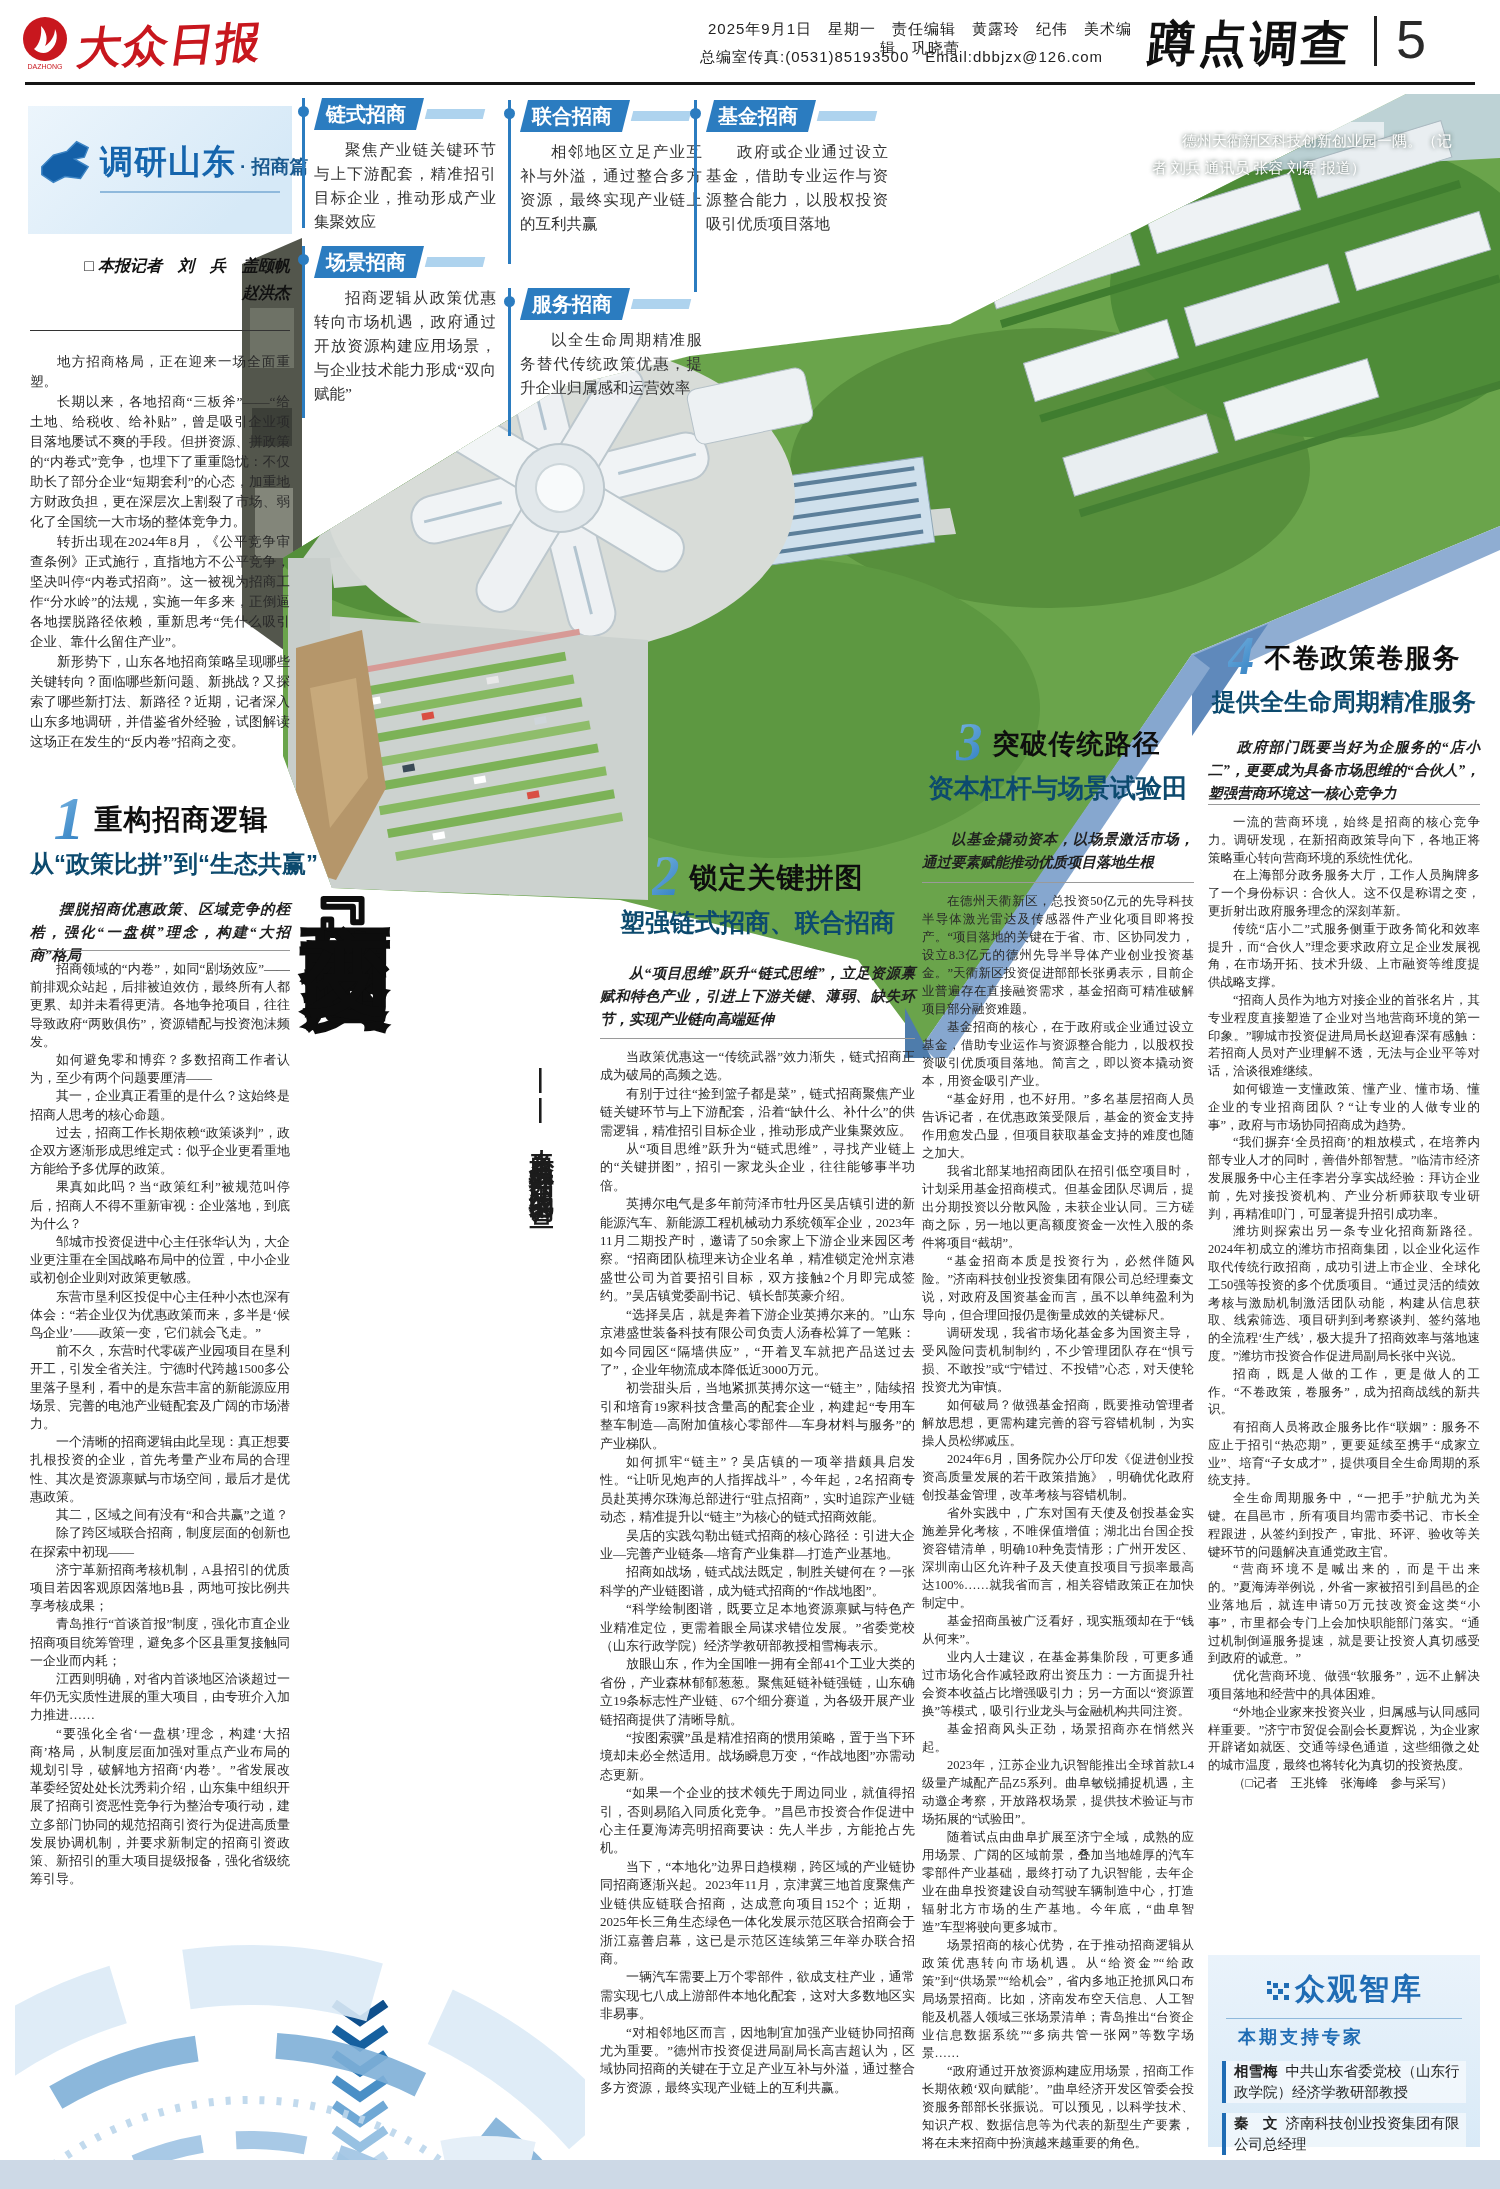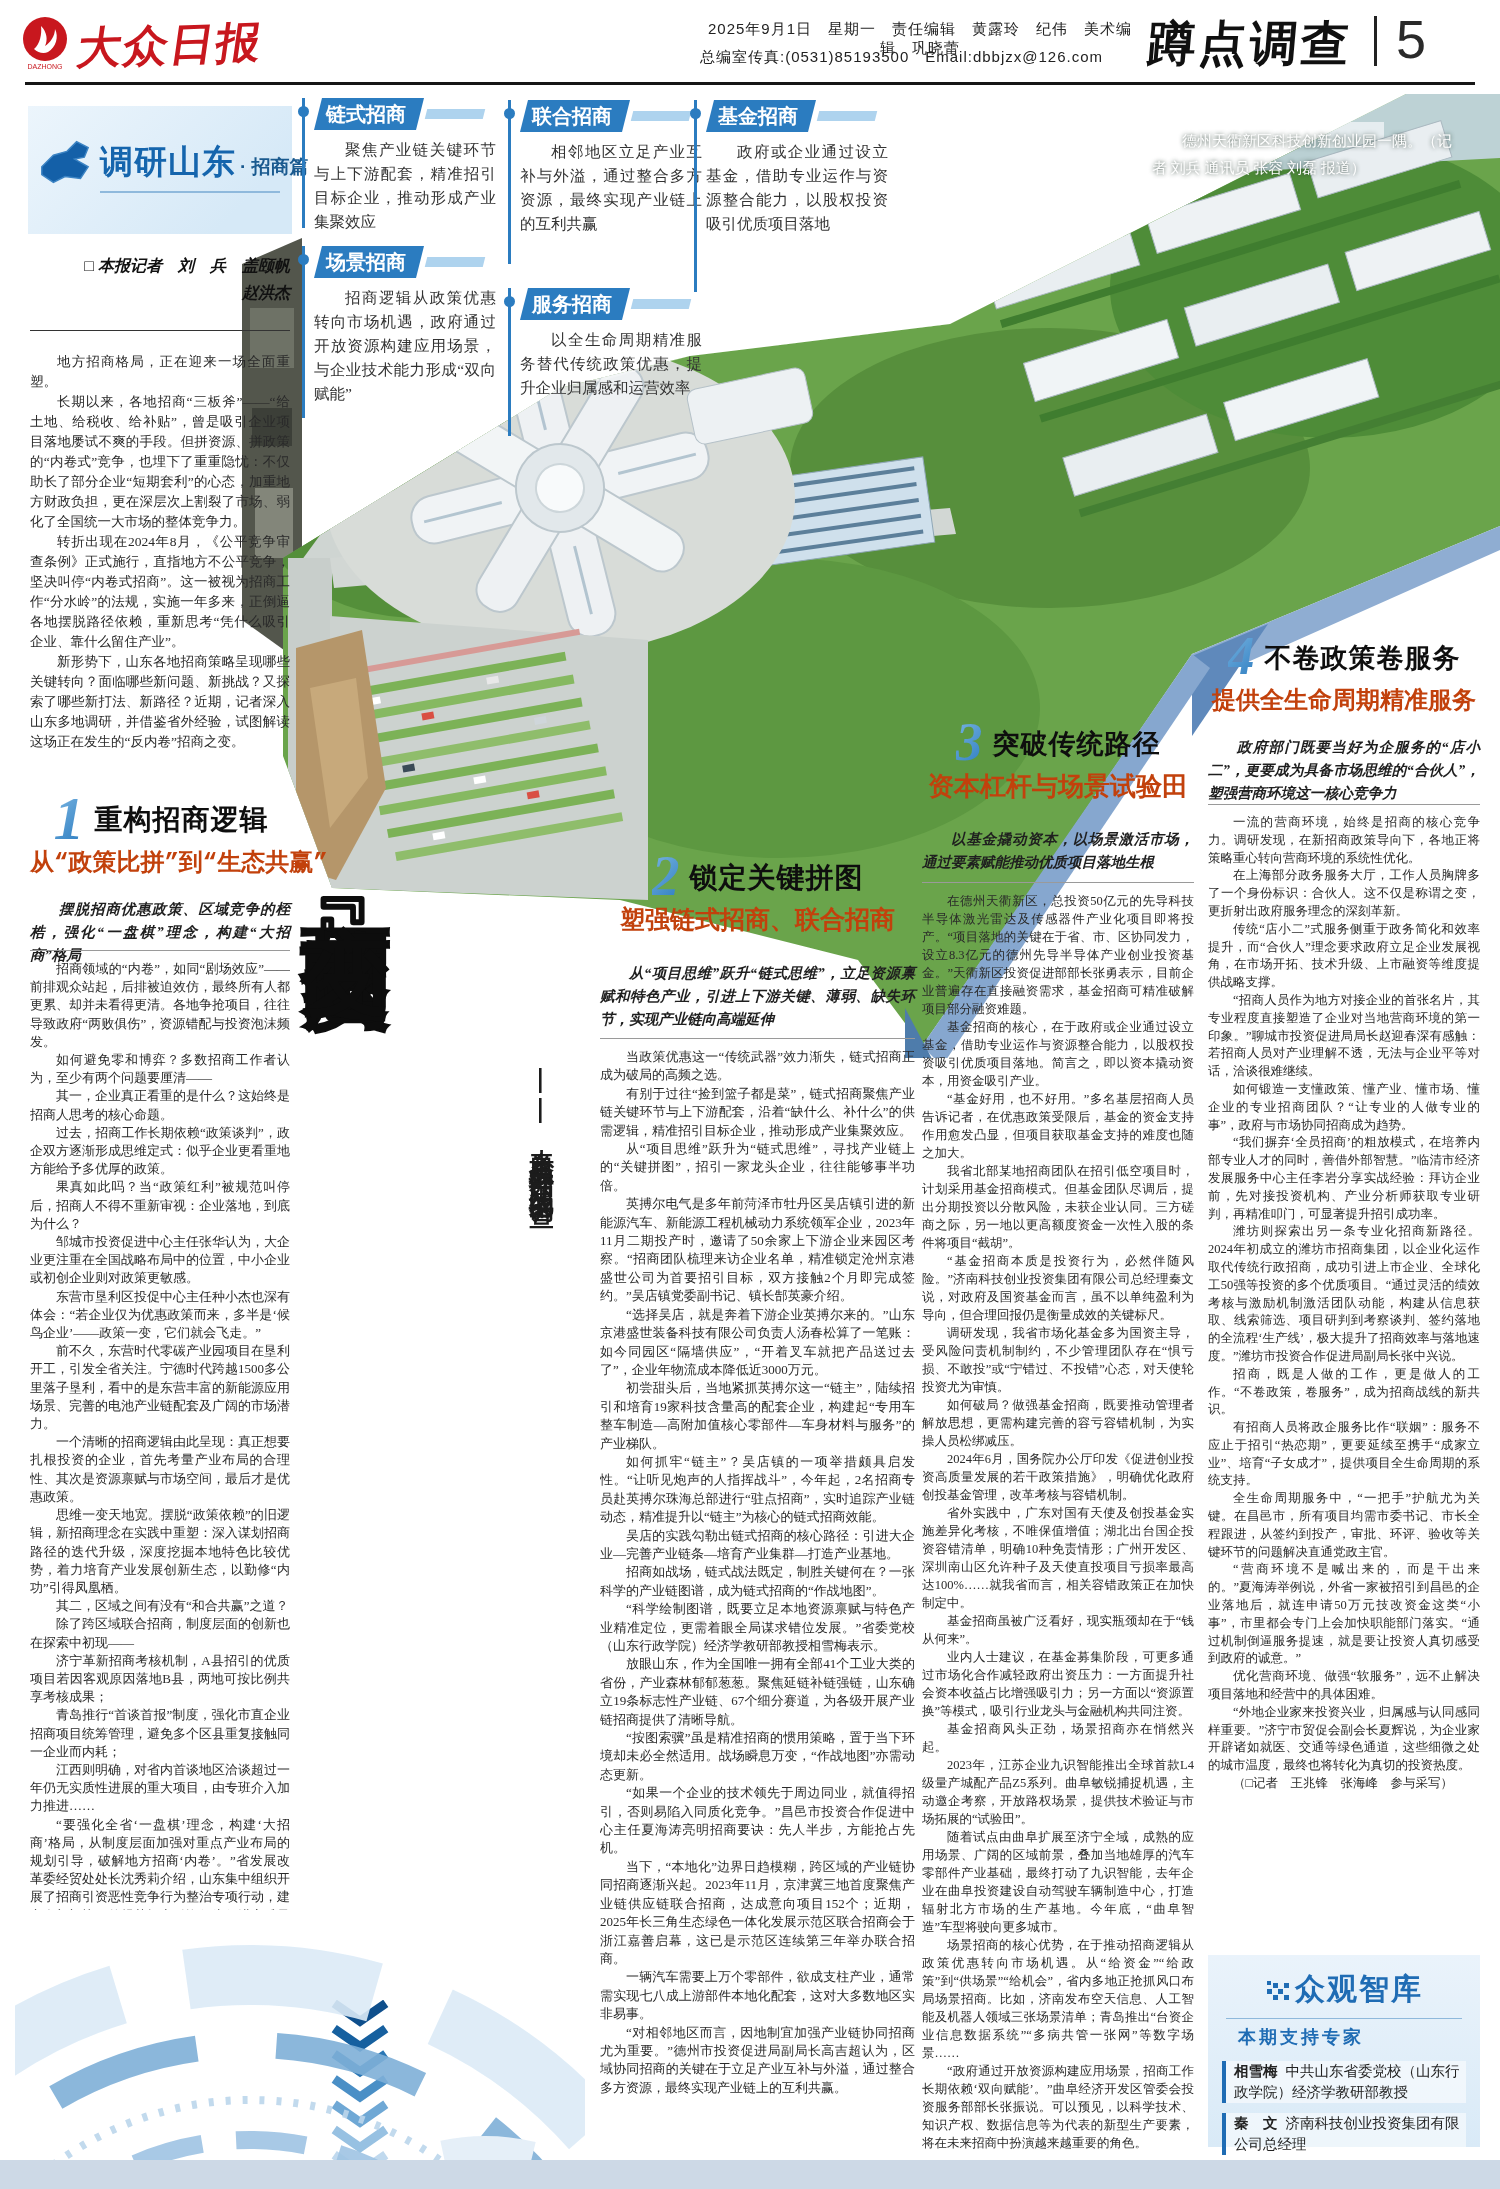--- a/index.html
+++ b/index.html
@@ -45,21 +45,21 @@
         font-weight:900;font-size:92px;color:#0d0d0d;letter-spacing:-2px;line-height:1.1;}
   .v-subtitle{writing-mode:vertical-rl;font-family:"Liberation Sans","DejaVu Sans",sans-serif;
         font-weight:700;font-size:25px;color:#1c1c1c;letter-spacing:5px;}
 
   
   .sec-head{font-family:"Liberation Sans","DejaVu Sans",sans-serif;text-align:center;}
   .sec-line1{display:flex;justify-content:center;align-items:flex-start;gap:10px;}
   .sec-num{font-family:"Liberation Serif","DejaVu Serif",serif;font-style:italic;font-weight:900;font-size:62px;line-height:52px;
         background:linear-gradient(135deg,#7cb6e2,#2b7cc0);-webkit-background-clip:text;background-clip:text;color:transparent;margin-top:-6px;}
   .sec-t1{font-weight:900;color:#0e0e0e;font-size:28px;line-height:44px;letter-spacing:1px;}
-  .sec-t2{font-weight:900;color:#c2410c;font-size:25px;line-height:40px;white-space:nowrap;font-family:Liberation Mono, monospace;}
+  .sec-t2{font-weight:900;color:#0c4a6e;font-size:25px;line-height:40px;white-space:nowrap;}
   .sec-subhead{font-size:14.5px;line-height:23px;color:#1f1f1f;font-weight:700;text-align:justify;text-indent:2em;font-style:italic;}
   .sec-rule{background:#9a9a9a;height:1px;}
   .sec-body{text-align:justify;overflow:hidden;}
   .sec-body p{margin:0;text-indent:2em;}
   .body-s1 p{font-size:13px;line-height:18.2px;}
   .body-s2 p{font-size:13px;line-height:18.4px;}
   .body-s3 p{font-size:12.5px;line-height:18px;}
   .body-s4 p{font-size:12.5px;line-height:17.8px;}
   .intro-body p{font-size:13.5px;line-height:20px;margin:0;text-indent:2em;}
 
@@ -285,21 +285,20 @@
   <div class="abs sec-body body-s1" style="left:30px;top:960px;width:260px;height:950px;">
       <p>招商领域的“内卷”，如同“剧场效应”——前排观众站起，后排被迫效仿，最终所有人都更累、却并未看得更清。各地争抢项目，往往导致政府“两败俱伤”，资源错配与投资泡沫频发。</p>
       <p>如何避免零和博弈？多数招商工作者认为，至少有两个问题要厘清——</p>
       <p>其一，企业真正看重的是什么？这始终是招商人思考的核心命题。</p>
       <p>过去，招商工作长期依赖“政策谈判”，政企双方逐渐形成思维定式：似乎企业更看重地方能给予多优厚的政策。</p>
       <p>果真如此吗？当“政策红利”被规范叫停后，招商人不得不重新审视：企业落地，到底为什么？</p>
       <p>邹城市投资促进中心主任张华认为，大企业更注重在全国战略布局中的位置，中小企业或初创企业则对政策更敏感。</p>
       <p>东营市垦利区投促中心主任种小杰也深有体会：“若企业仅为优惠政策而来，多半是‘候鸟企业’——政策一变，它们就会飞走。”</p>
       <p>前不久，东营时代零碳产业园项目在垦利开工，引发全省关注。宁德时代跨越1500多公里落子垦利，看中的是东营丰富的新能源应用场景、完善的电池产业链配套及广阔的市场潜力。</p>
       <p>一个清晰的招商逻辑由此呈现：真正想要扎根投资的企业，首先考量产业布局的合理性、其次是资源禀赋与市场空间，最后才是优惠政策。</p>
-      <p>思维一变天地宽。摆脱“政策依赖”的旧逻辑，新招商理念在实践中重塑：深入谋划招商路径的迭代升级，深度挖掘本地特色比较优势，着力培育产业发展创新生态，以勤修“内功”引得凤凰栖。</p>
       <p>其二，区域之间有没有“和合共赢”之道？</p>
       <p>除了跨区域联合招商，制度层面的创新也在探索中初现——</p>
       <p>济宁革新招商考核机制，A县招引的优质项目若因客观原因落地B县，两地可按比例共享考核成果；</p>
       <p>青岛推行“首谈首报”制度，强化市直企业招商项目统筹管理，避免多个区县重复接触同一企业而内耗；</p>
       <p>江西则明确，对省内首谈地区洽谈超过一年仍无实质性进展的重大项目，由专班介入加力推进……</p>
       <p>“要强化全省‘一盘棋’理念，构建‘大招商’格局，从制度层面加强对重点产业布局的规划引导，破解地方招商‘内卷’。”省发展改革委经贸处处长沈秀莉介绍，山东集中组织开展了招商引资恶性竞争行为整治专项行动，建立多部门协同的规范招商引资行为促进高质量发展协调机制，并要求新制定的招商引资政策、新招引的重大项目提级报备，强化省级统筹引导。</p>
     </div>
 
   <div class="abs v-headline" style="left:296px;top:868px;height:1120px;">『反内卷』下的招商之变</div>
   <div class="abs v-subtitle" style="left:526px;top:1068px;height:580px;">——来自省内外招商一线的调查</div>

